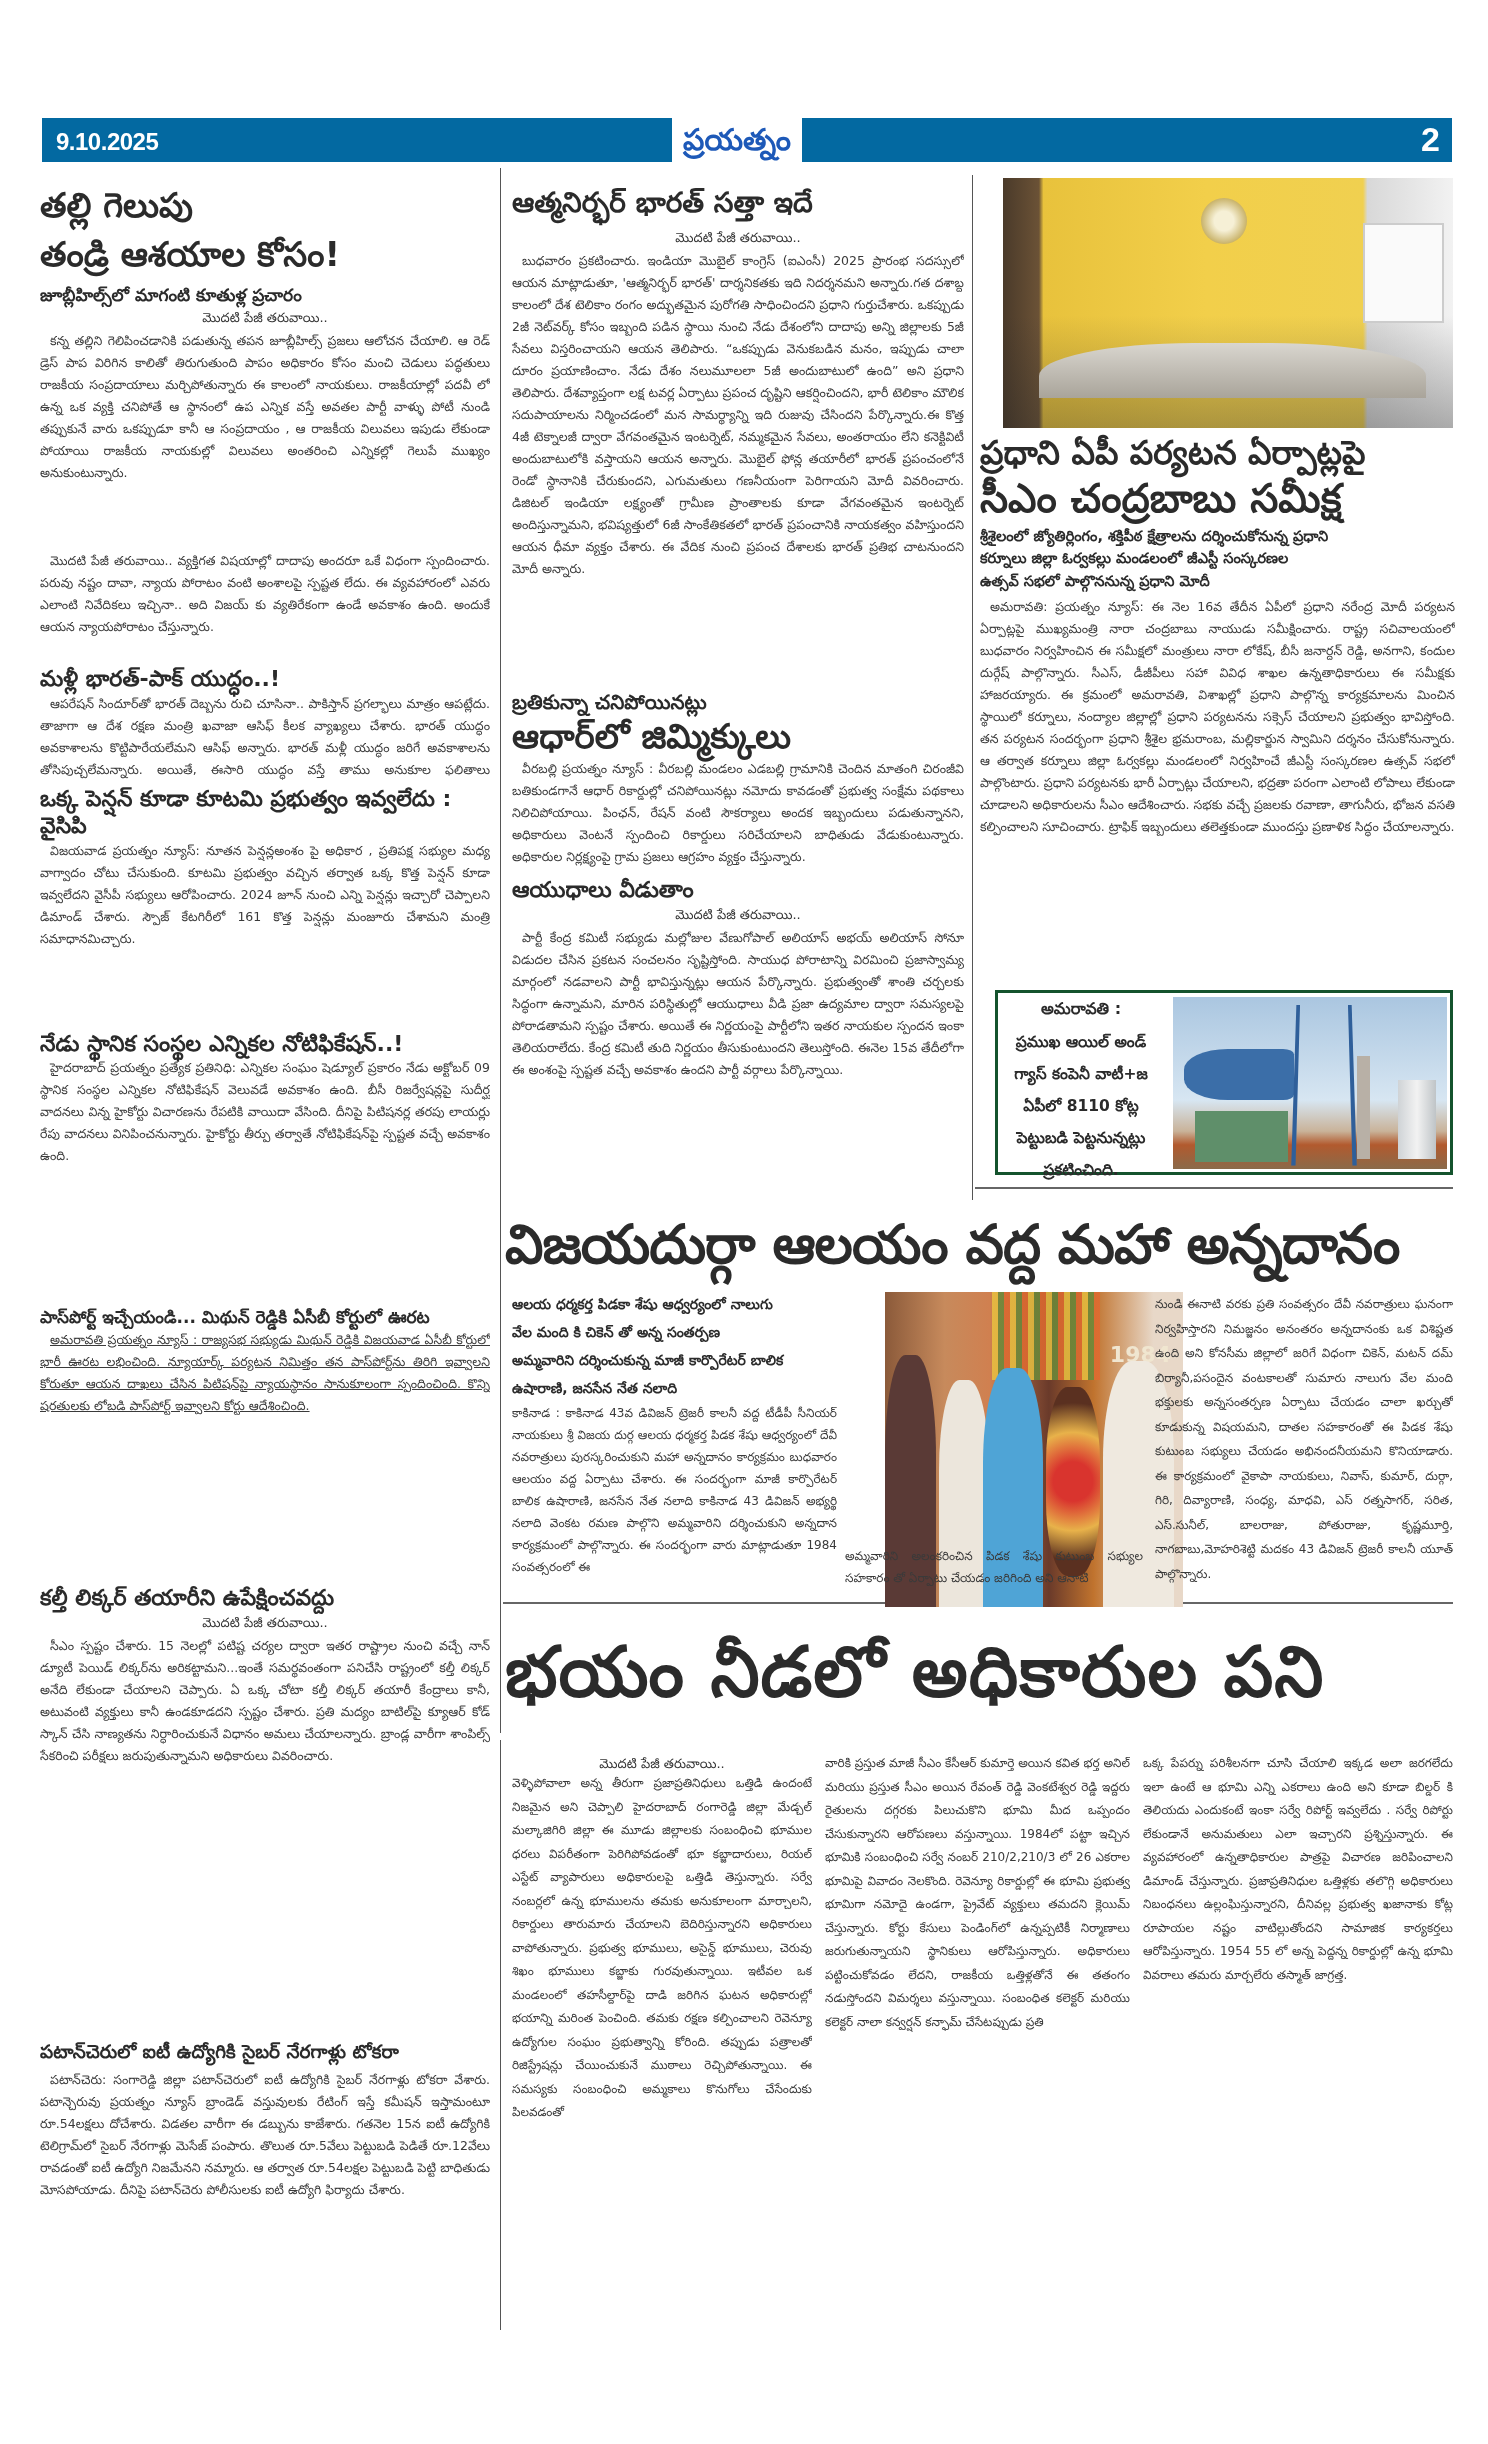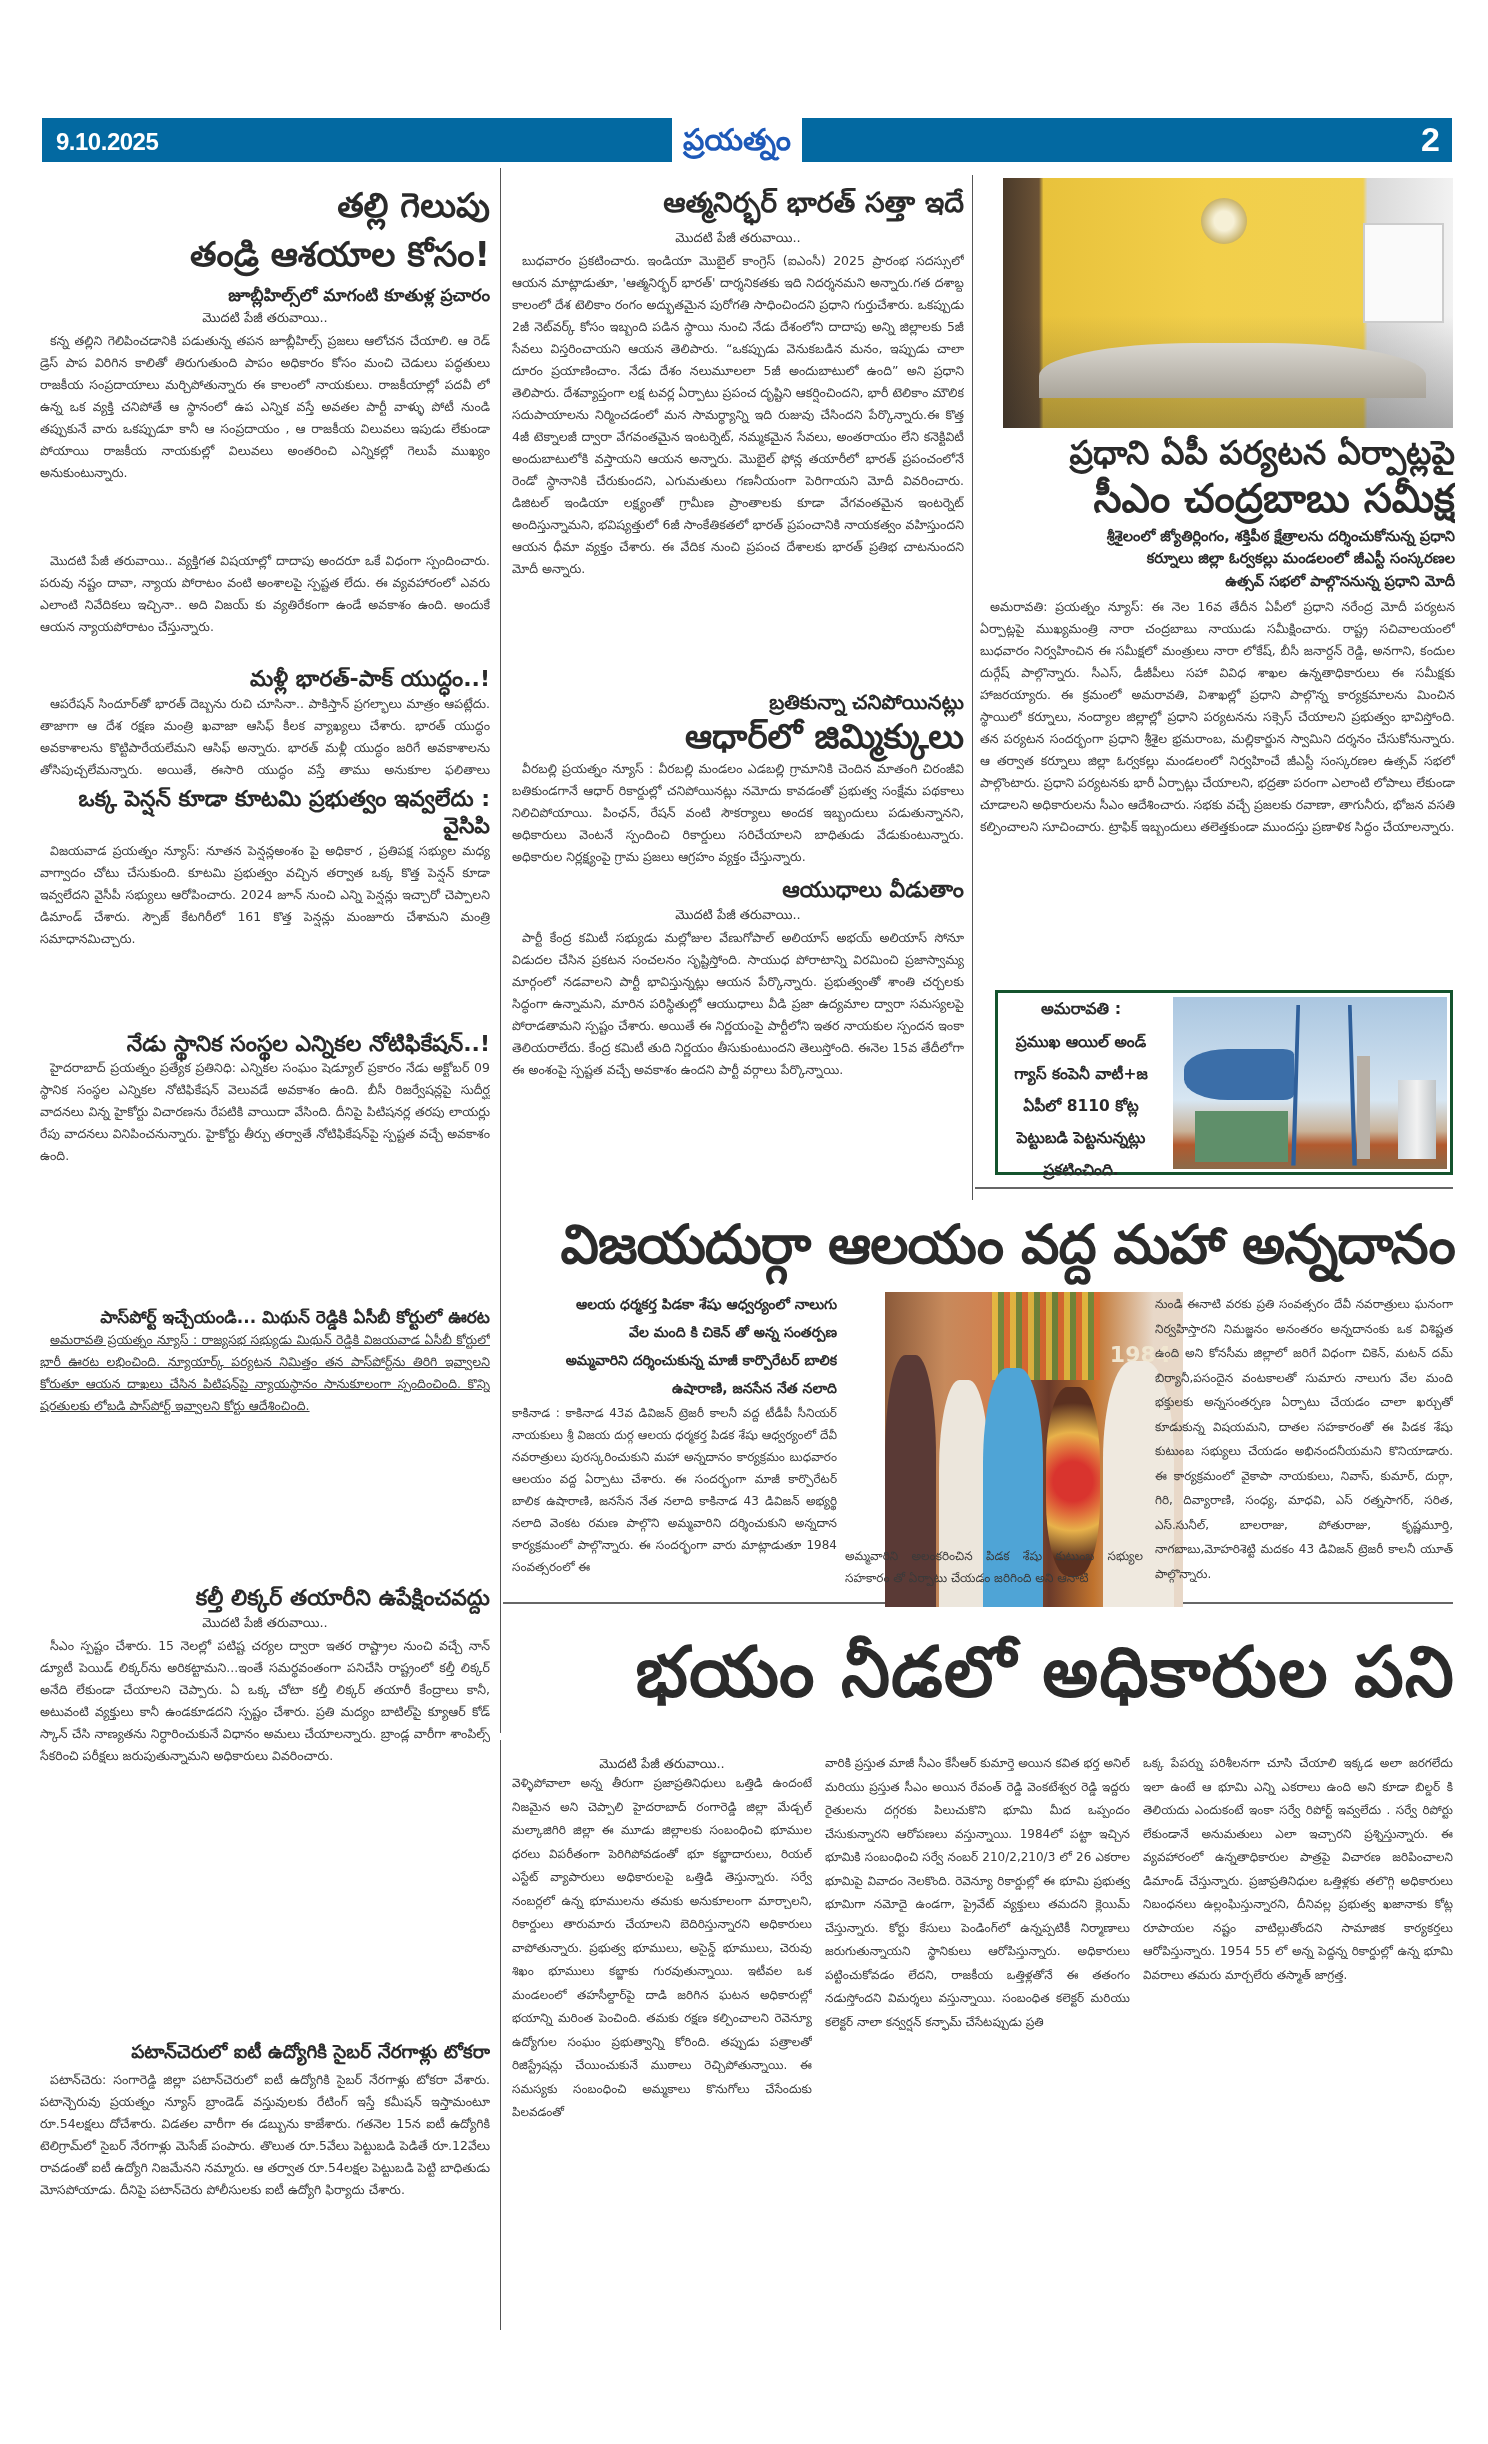--- a/index.html
+++ b/index.html
@@ -15,21 +15,21 @@
     position: absolute; left: 630px; top: 0; width: 130px; height: 48px; background: #ffffff;
     color: #1d59b8; font-weight: bold; font-size: 30px; text-align: center; line-height: 44px;
     font-family: "DejaVu Sans", sans-serif;
   }
   .masthead .pageno { position: absolute; right: 12px; top: 2px; font-family: "Liberation Sans", sans-serif; font-weight: bold; font-size: 34px; }
 
   .col { position: absolute; overflow: hidden; }
   .vline { position: absolute; width: 1px; background: #555; }
   .hline { position: absolute; height: 2px; background: #666; }
 
-  .hl { text-align: right; font-weight: bold; color: #2b2b2b; line-height: 1.25; }
+  .hl { text-align: left; font-weight: bold; color: #2b2b2b; line-height: 1.25; }
   .hl-xl { font-size: 40px; }
   .hl-l { font-size: 34px; }
   .hl-m { font-size: 28px; }
   .hl-s { font-size: 22px; }
   .hl-xs { font-size: 17px; }
   .cont { text-align: center; font-size: 13px; color: #333; margin: 4px 0 2px; }
   .body { font-size: 12.5px; line-height: 22px; text-align: justify; color: #3a3a3a; text-indent: 10px; }
   .body-narrow { font-size: 12px; line-height: 22px; text-align: justify; color: #3a3a3a; }
 
   .photo { position: absolute; overflow: hidden; }

